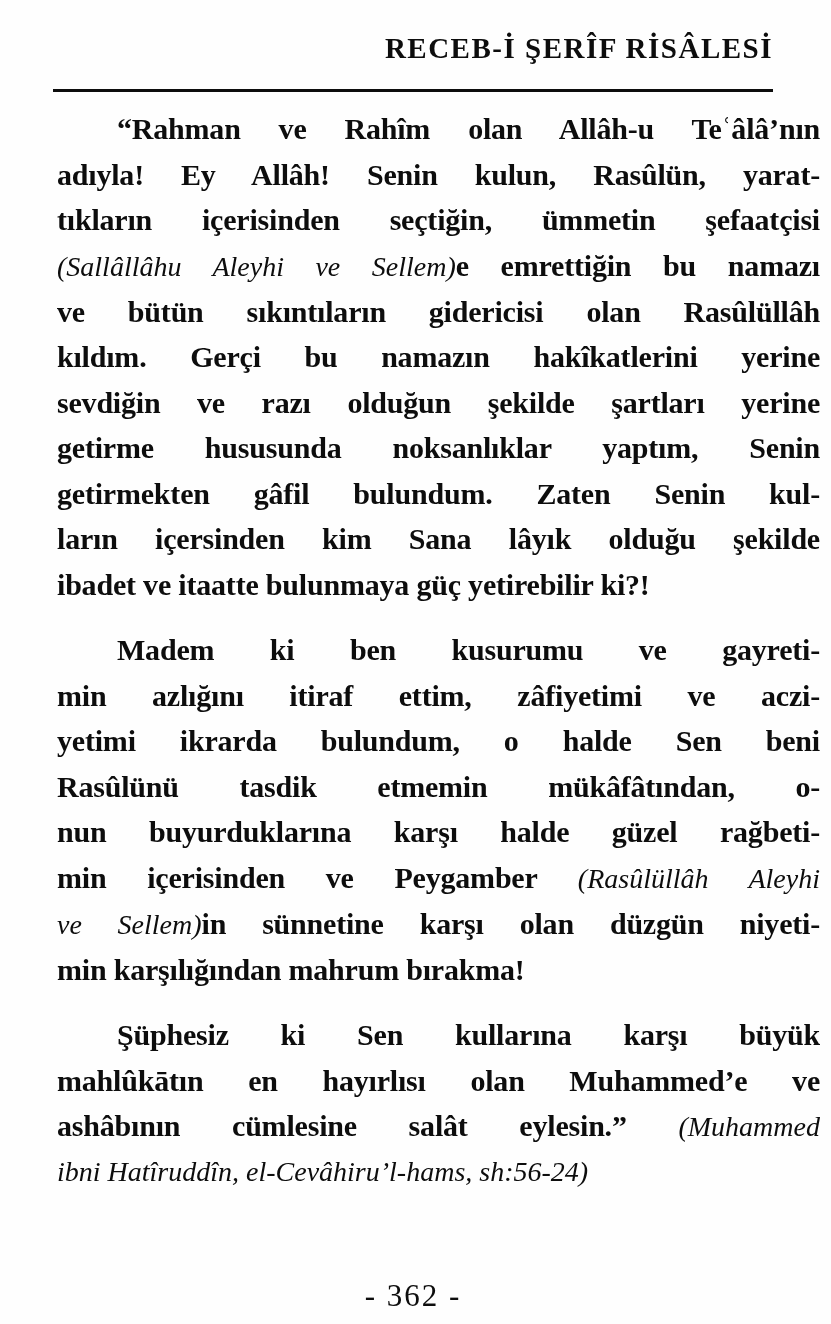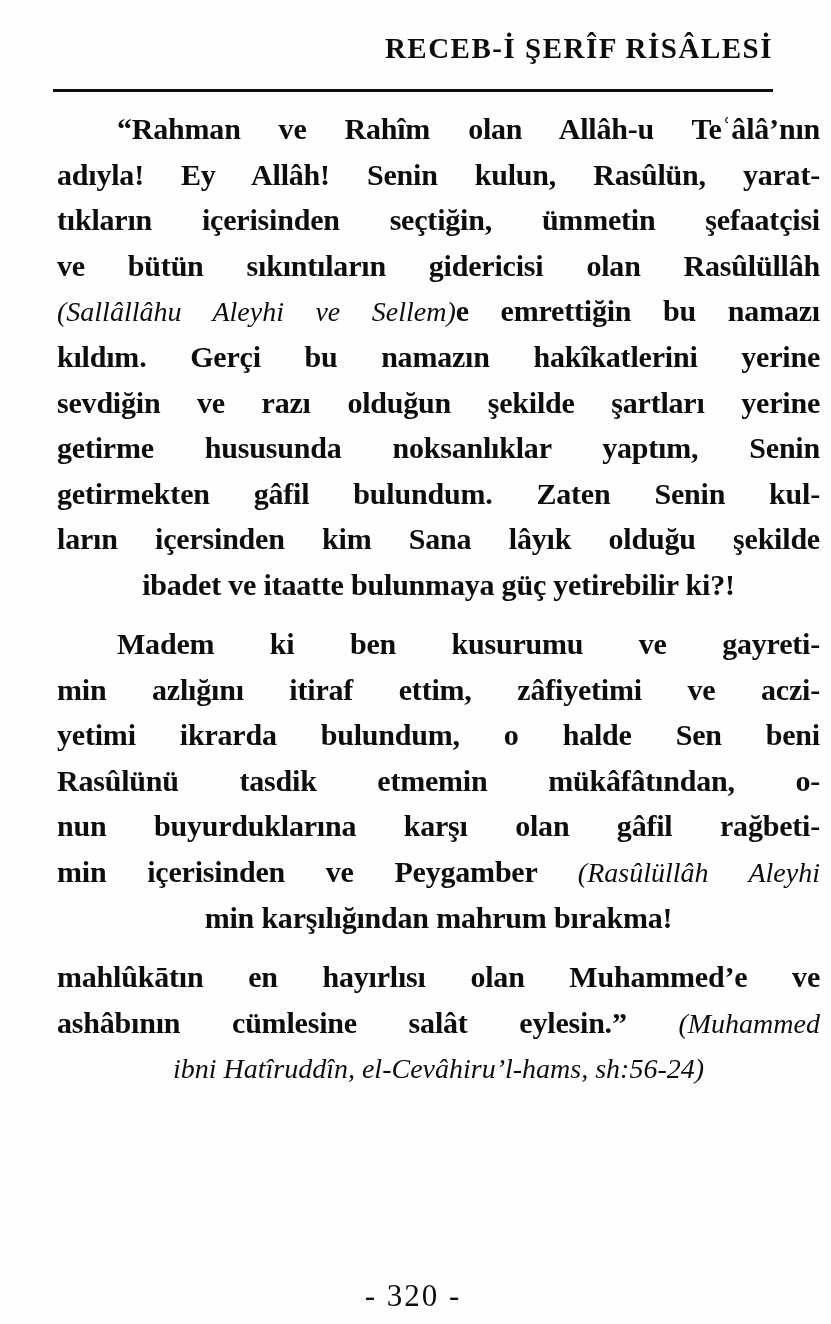--- a/index.html
+++ b/index.html
@@ -31,37 +31,37 @@
   .rule {
     margin: 23px 0 0 53px;
     width: 720px;
     height: 0;
     border-top: 3px solid #0d0d0d;
   }
   .body-text {
     margin: 14px 0 0 57px;
     width: 763px;
   }
-  .para { margin-top: 14px; }
+  .para { margin-top: 20px; }
   .para:first-child { margin-top: 0; }
   .line {
     font-size: 30px;
     font-weight: bold;
     line-height: 45.5px;
     letter-spacing: -0.2px;
     white-space: normal;
     overflow: hidden;
     max-height: 46px;
     font-family: Liberation Serif, serif;
   }
   .line.justify {
     text-align: justify;
     text-align-last: justify;
   }
-  .line.left { text-align: center; }
+  .line.left { text-align: left; }
   .line.indent { text-indent: 60px; }
   .run-b { font-weight: bold; font-style: normal; }
   .run-i {
     font-weight: normal;
     font-style: italic;
     font-size: 28px;
     letter-spacing: 0;
   }
   .line.all-italic {
     font-weight: normal;
@@ -90,42 +90,44 @@
     <h1>RECEB-İ ŞERÎF RİSÂLESİ</h1>
   </div>
 
   <div class="rule"></div>
 
   <div class="body-text" id="body-text">
       <div class="para">
         <div class="line justify indent"><span class="run-b">“Rahman ve Rahîm olan Allâh-u Teʿâlâ’nın</span></div>
         <div class="line justify"><span class="run-b">adıyla! Ey Allâh! Senin kulun, Rasûlün, yarat-</span></div>
         <div class="line justify"><span class="run-b">tıkların içerisinden seçtiğin, ümmetin şefaatçisi</span></div>
+        <div class="line justify"><span class="run-i">(Sallâllâhu Aleyhi ve Sellem)</span><span class="run-b">e emrettiğin bu namazı</span></div>
         <div class="line justify"><span class="run-b">ve bütün sıkıntıların gidericisi olan Rasûlüllâh</span></div>
-        <div class="line justify"><span class="run-i">(Sallâllâhu Aleyhi ve Sellem)</span><span class="run-b">e emrettiğin bu namazı</span></div>
         <div class="line justify"><span class="run-b">kıldım. Gerçi bu namazın hakîkatlerini yerine</span></div>
         <div class="line justify"><span class="run-b">sevdiğin ve razı olduğun şekilde şartları yerine</span></div>
         <div class="line justify"><span class="run-b">getirme hususunda noksanlıklar yaptım, Senin</span></div>
         <div class="line justify"><span class="run-b">getirmekten gâfil bulundum. Zaten Senin kul-</span></div>
         <div class="line justify"><span class="run-b">ların içersinden kim Sana lâyık olduğu şekilde</span></div>
         <div class="line left"><span class="run-b">ibadet ve itaatte bulunmaya güç yetirebilir ki?!</span></div>
       </div>
       <div class="para">
         <div class="line justify indent"><span class="run-b">Madem ki ben kusurumu ve gayreti-</span></div>
         <div class="line justify"><span class="run-b">min azlığını itiraf ettim, zâfiyetimi ve aczi-</span></div>
         <div class="line justify"><span class="run-b">yetimi ikrarda bulundum, o halde Sen beni</span></div>
         <div class="line justify"><span class="run-b">Rasûlünü tasdik etmemin mükâfâtından, o-</span></div>
-        <div class="line justify"><span class="run-b">nun buyurduklarına karşı olan gâfil rağbeti-</span></div>
+        <div class="line justify"><span class="run-b">nun buyurduklarına karşı halde güzel rağbeti-</span></div>
         <div class="line justify"><span class="run-b">min içerisinden ve Peygamber </span><span class="run-i">(Rasûlüllâh Aleyhi</span></div>
+        <div class="line justify"><span class="run-i">ve Sellem)</span><span class="run-b">in sünnetine karşı olan düzgün niyeti-</span></div>
         <div class="line left"><span class="run-b">min karşılığından mahrum bırakma!</span></div>
       </div>
       <div class="para">
+        <div class="line justify indent"><span class="run-b">Şüphesiz ki Sen kullarına karşı büyük</span></div>
         <div class="line justify"><span class="run-b">mahlûkātın en hayırlısı olan Muhammed’e ve</span></div>
         <div class="line justify"><span class="run-b">ashâbının cümlesine salât eylesin.” </span><span class="run-i">(Muhammed</span></div>
         <div class="line left all-italic"><span class="run-i">ibni Hatîruddîn, el-Cevâhiru’l-hams, sh:56-24)</span></div>
       </div>
     </div>
 
   <div class="footer">
-    <span class="pageno">- 320 -</span>
+    <span class="pageno">- 362 -</span>
   </div>
 
 </div>
 
 </body></html>

